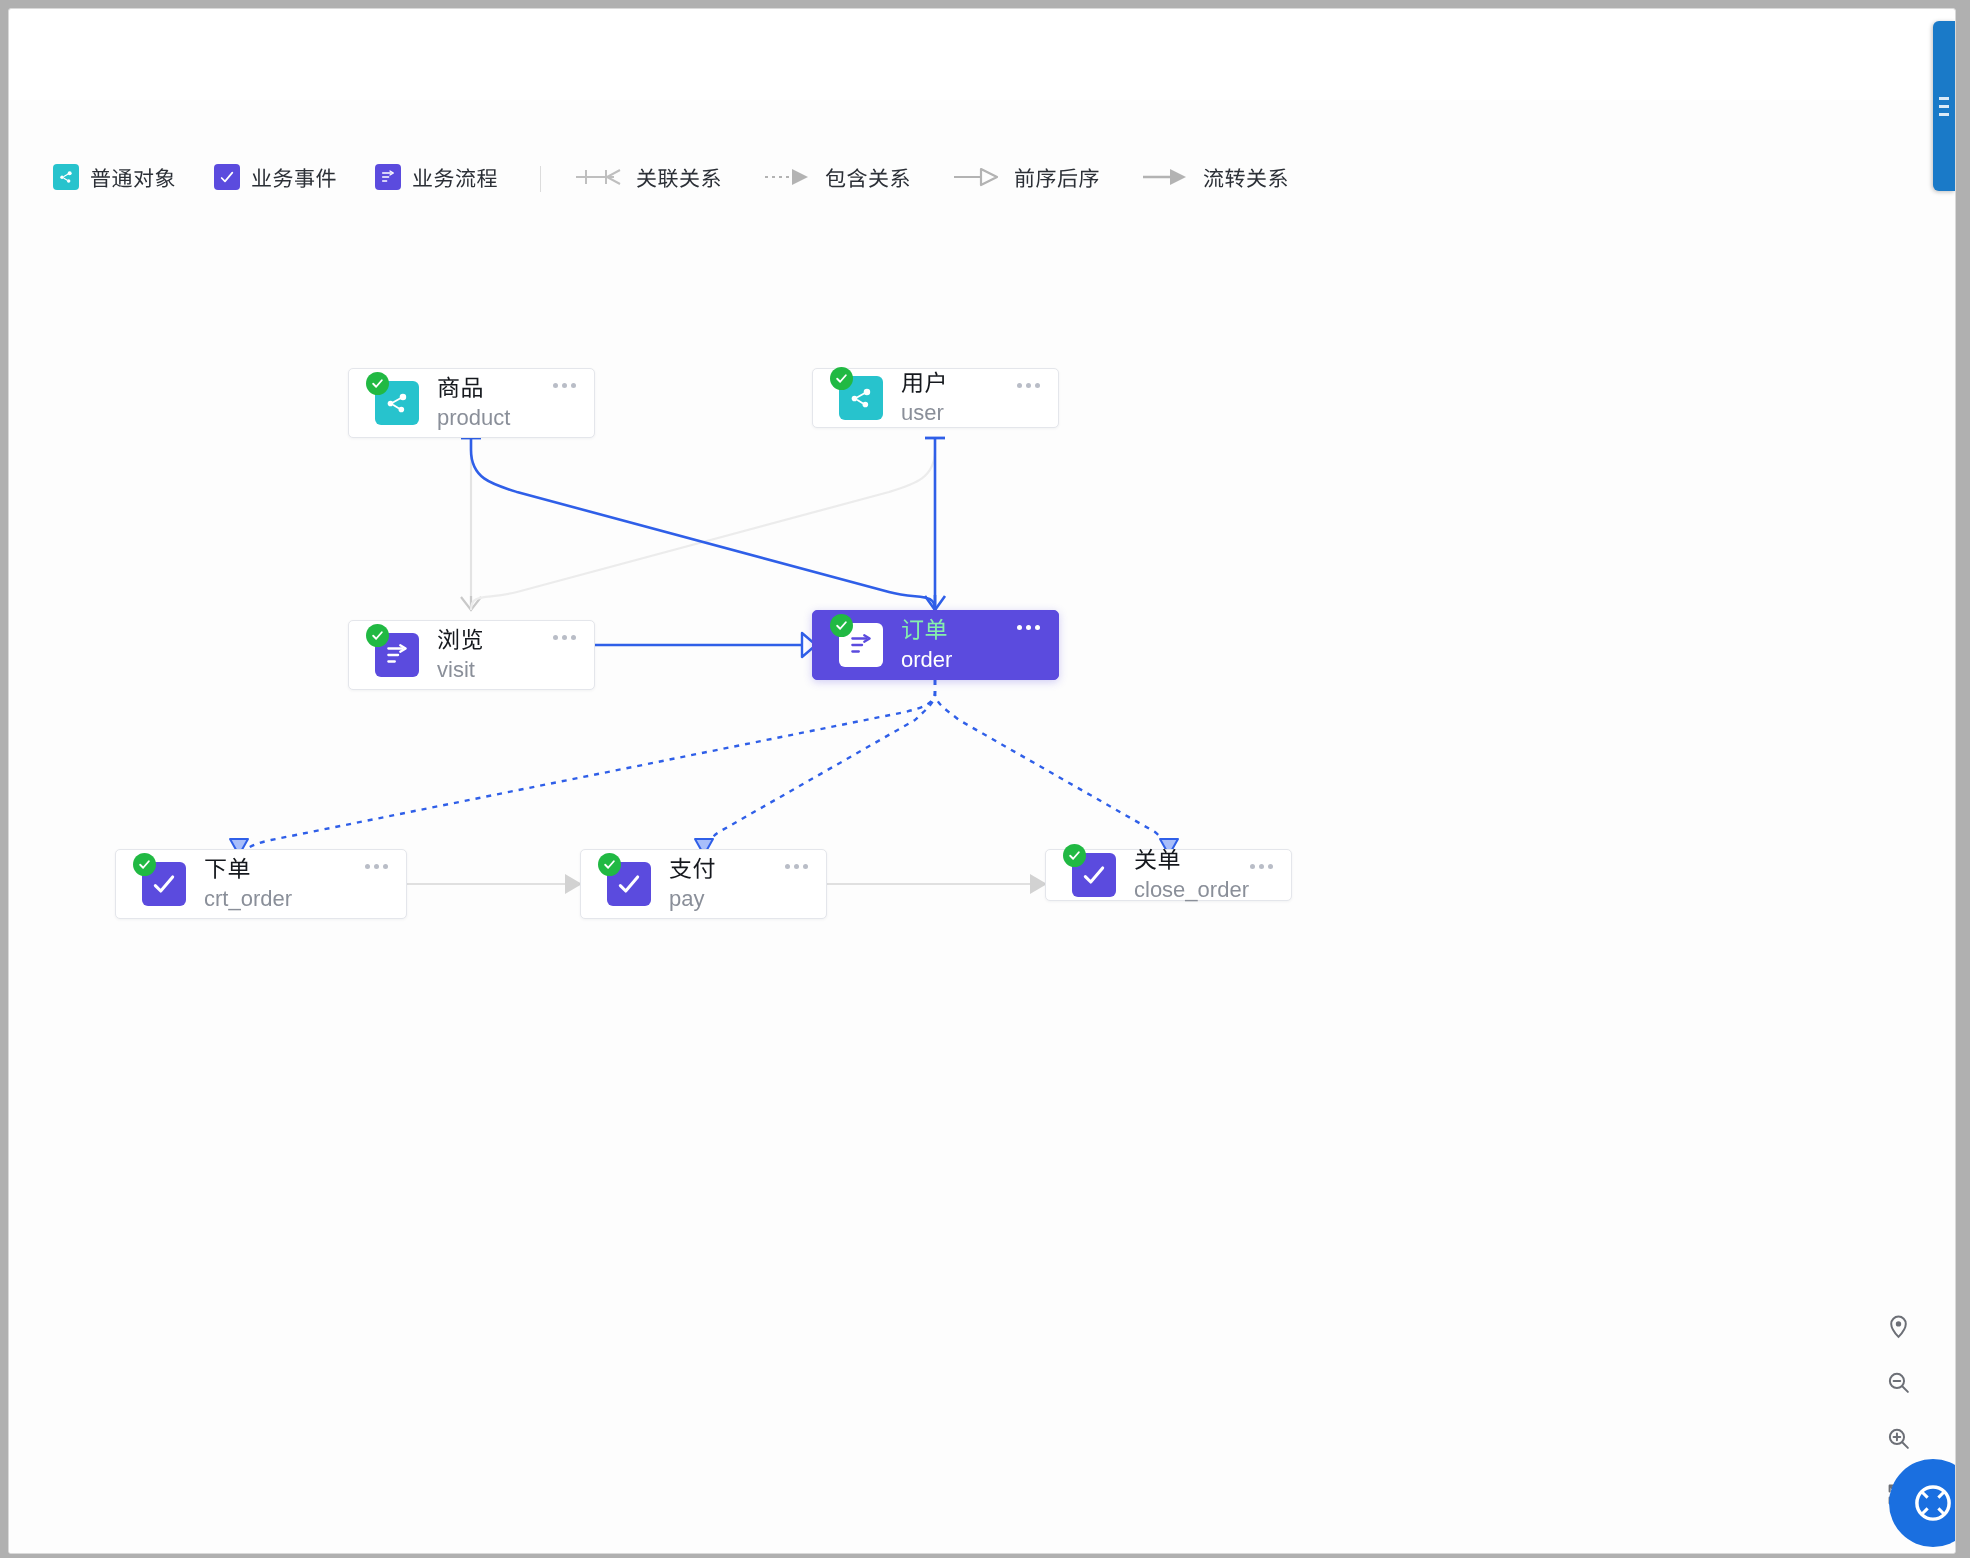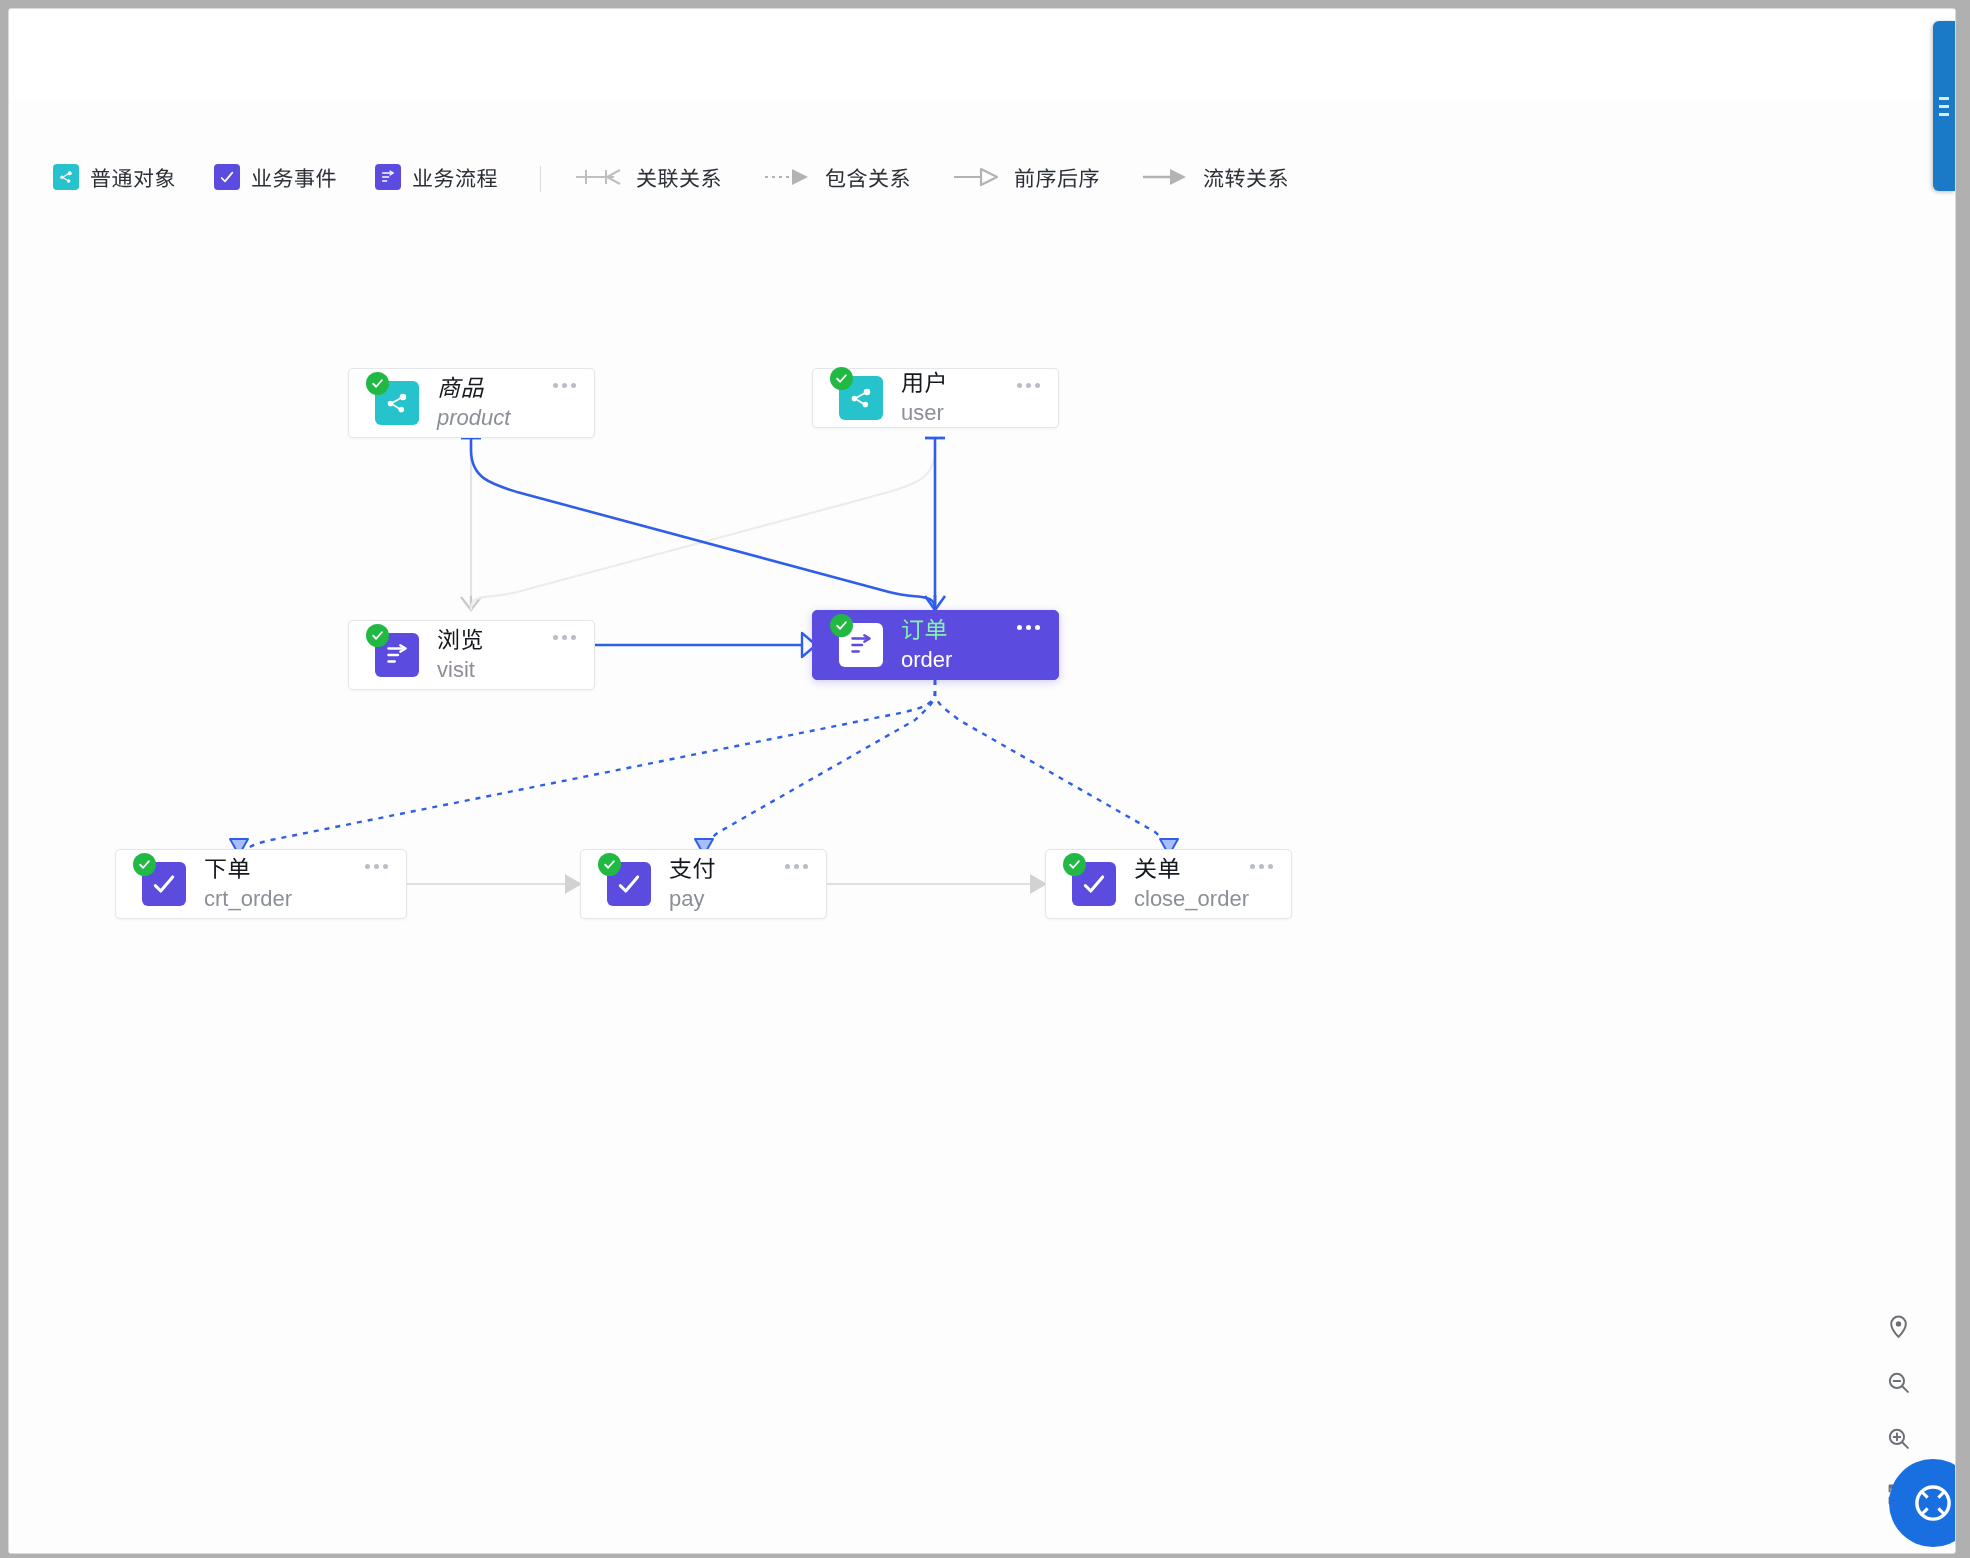--- a/index.html
+++ b/index.html
@@ -283,21 +283,21 @@
       <path d="M926 488 V500 C926 512 938 518 950 528 L1146 640 C1156 648 1160 658 1160 672" fill="none" stroke="#2f5fe8" stroke-width="2.4" stroke-dasharray="5 6"></path>
       <path d="M1151 647 L1169 647 L1160 663 Z" fill="#a8befa" stroke="#2f5fe8" stroke-width="2" stroke-linejoin="round"></path>
 
       <path d="M353 692 H556" fill="none" stroke="#e0e0e0" stroke-width="2.2"></path>
       <path d="M556 682 L573 692 L556 702 Z" fill="#d2d2d2"></path>
 
       <path d="M818 692 H1021" fill="none" stroke="#e0e0e0" stroke-width="2.2"></path>
       <path d="M1021 682 L1038 692 L1021 702 Z" fill="#d2d2d2"></path>
     </svg>
 
-    <div class="node" style="left:339px; top:176px; width:247px; height:70px;font-style:italic;">
+    <div class="node" style="left:339px; top:176px; width:247px; height:70px;">
       <div class="node-ico-lg" style="background:#27c3cd;">
         <span class="badge-check">
           <svg width="13" height="13" viewBox="0 0 24 24" fill="none" stroke="#fff" stroke-width="3.4" stroke-linecap="round" stroke-linejoin="round">
               <path d="M4 12.5 L9.5 18 L20 6"></path>
             </svg>
         </span>
         <svg width="26" height="26" viewBox="0 0 24 24" fill="#fff">
           <circle cx="17.5" cy="6.5" r="3"></circle>
             <circle cx="6" cy="12.5" r="2.6"></circle>
             <circle cx="16" cy="18" r="2.6"></circle>
@@ -423,21 +423,21 @@
         <div class="node-cn">支付</div>
         <div class="node-en">pay</div>
       </div>
       <div class="node-more">
           <i></i>
           <i></i>
           <i></i>
         </div>
     </div>
 
-    <div class="node" style="left:1036px; top:657px; width:247px; height:70px;">
+    <div class="node" style="left:1036px; top:657px; width:247px; height:52px;">
       <div class="node-ico-lg" style="background:#5b4bde;">
         <span class="badge-check">
           <svg width="13" height="13" viewBox="0 0 24 24" fill="none" stroke="#fff" stroke-width="3.4" stroke-linecap="round" stroke-linejoin="round">
               <path d="M4 12.5 L9.5 18 L20 6"></path>
             </svg>
         </span>
         <svg width="26" height="26" viewBox="0 0 24 24" fill="none" stroke="#fff" stroke-width="2.8" stroke-linecap="round" stroke-linejoin="round">
           <path d="M4 13.5 L9 18.5 L20 5.5"></path>
         </svg>
       </div>

